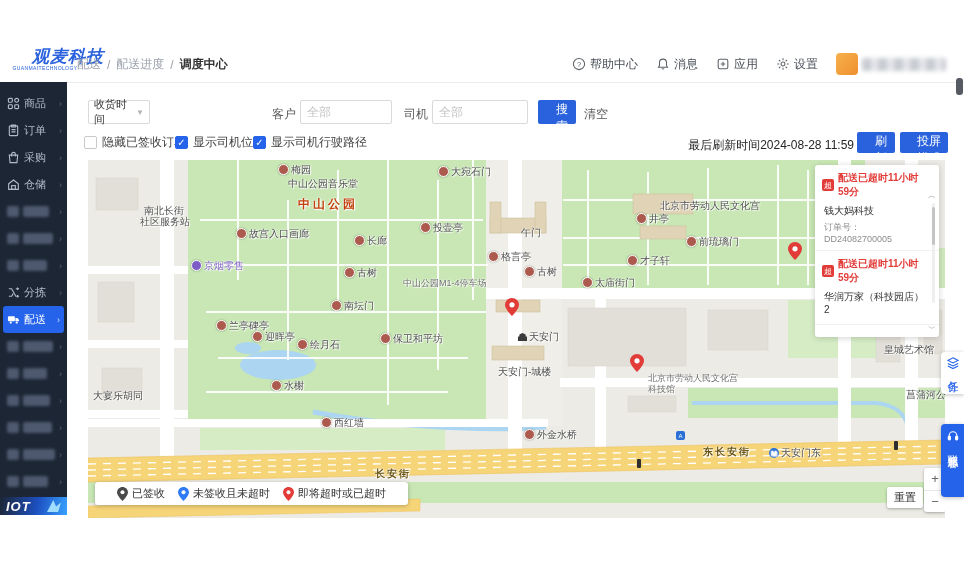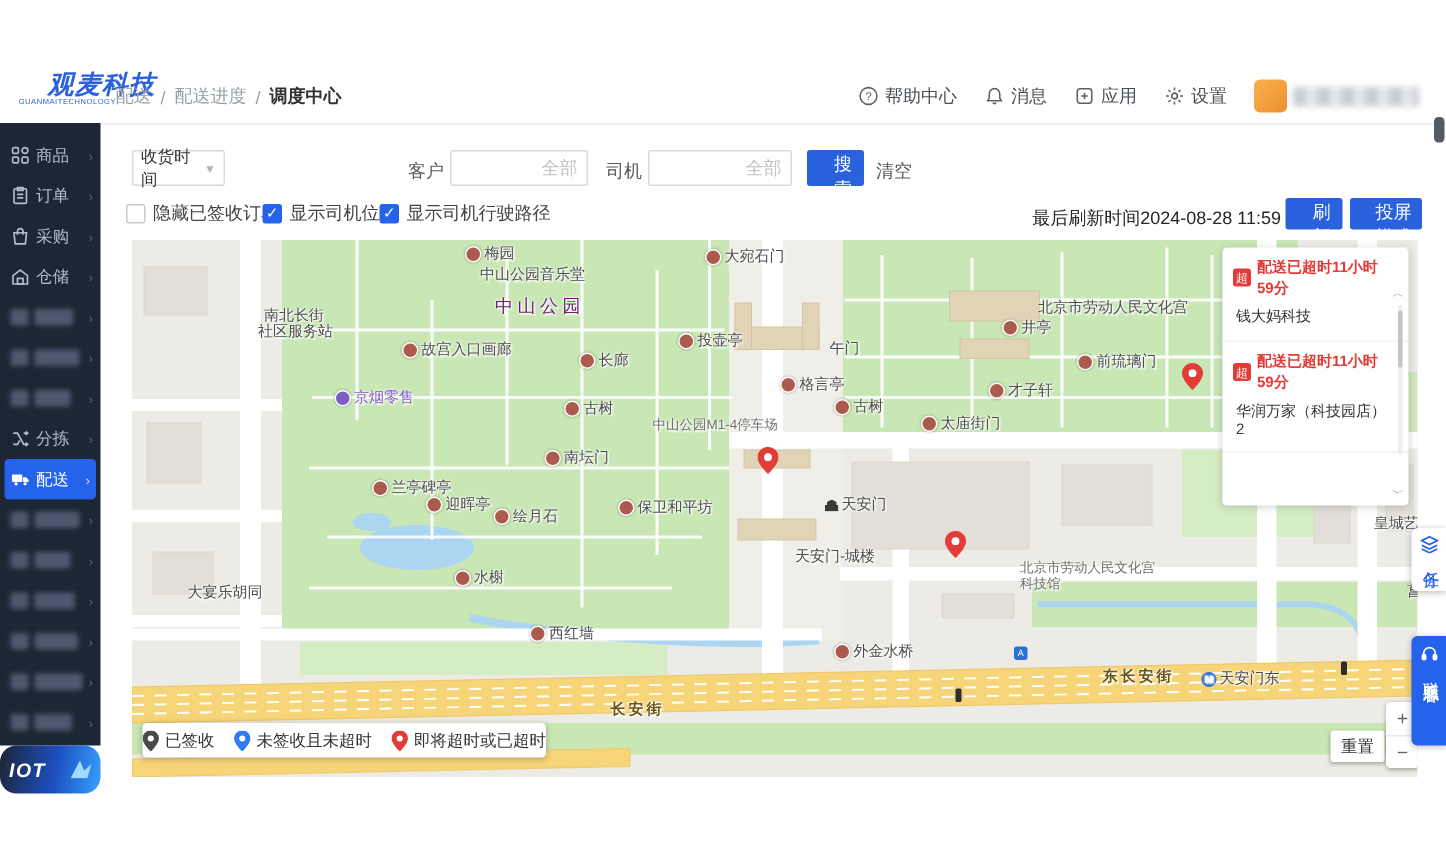--- a/index.html
+++ b/index.html
@@ -18,48 +18,48 @@
   .uname{width:84px;height:13px;border-radius:2px;background:repeating-linear-gradient(90deg,#c9ccd2 0 9px,#e4e6ea 9px 16px);filter:blur(2px);}
   .scroll-nub{position:absolute;right:1px;top:78px;width:7px;height:17px;background:#565b63;border-radius:3px;}
   
   .sb{position:absolute;left:0;top:82px;width:67px;height:415px;background:#1c2634;padding-top:8px;box-sizing:border-box;}
   .s-item{height:27px;display:flex;align-items:center;padding:0 5px 0 7px;color:#b3bcc9;font-size:11px;gap:4px;cursor:pointer;}
   .s-item .chev{margin-left:auto;color:#58647a;font-size:9px;}
   .s-item.active{background:#2563eb;border-radius:3px;margin:0 3px;color:#fff;padding:0 4px;}
   .s-item.active .chev{color:#cfe0ff;}
   .sic{width:13px;height:13px;flex:0 0 13px;}
   .bblob{height:11px;border-radius:2px;background:#57627a;opacity:.85;filter:blur(1.6px);display:inline-block;}
-  .iot{position:absolute;left:0;top:497px;width:67px;height:32px;background:linear-gradient(100deg,#1c2634 0%,#1d4fc0 55%,#38a2ff 100%);display:flex;align-items:center;padding:0 6px;box-sizing:border-box;border-radius:11px;}
+  .iot{position:absolute;left:0;top:497px;width:67px;height:18px;background:linear-gradient(100deg,#1c2634 0%,#1d4fc0 55%,#38a2ff 100%);display:flex;align-items:center;padding:0 6px;box-sizing:border-box;}
   .iot-txt{color:#fff;font-weight:bold;font-style:italic;font-size:13px;letter-spacing:1px;}
   .iot-logo{margin-left:auto;width:14px;height:12px;background:#9fdcff;clip-path:polygon(0 100%,45% 0,65% 55%,100% 20%,80% 100%);}
   
   .ctl{position:absolute;box-sizing:border-box;font-size:12px;}
   .sel{left:88px;top:100px;width:62px;height:24px;border:1px solid #d9d9d9;border-radius:2px;display:flex;align-items:center;padding:0 5px;color:#333;font-size:11px;justify-content:space-between;background:#fff;}
   .sel .vchev{color:#b3b3b3;font-size:8px;}
   .date{left:156px;top:100px;width:104px;height:24px;border:1px solid #d9d9d9;border-radius:2px;display:flex;align-items:center;padding:0 6px;color:#333;justify-content:space-between;background:#fff;}
   .cal{width:11px;height:11px;border:1.2px solid #b9b9b9;border-radius:1px;position:relative;}
   .cal::before{content:"";position:absolute;left:1px;right:1px;top:2px;height:1.2px;background:#b9b9b9;}
   .flabel{top:106px;color:#595959;}
-  .inp{height:24px;border:1px solid #d9d9d9;border-radius:2px;padding:0 6px;color:#333;background:#fff;font-size:12px;box-sizing:border-box;font-family:inherit;text-align:right;}
+  .inp{height:24px;border:1px solid #d9d9d9;border-radius:2px;padding:0 6px;color:#333;background:#fff;font-size:12px;box-sizing:border-box;font-family:inherit;}
   .inp::placeholder{color:#c3c3c3;}
   .btn-blue{background:#2a62dd;color:#fff;border:none;border-radius:2px;font-size:12px;cursor:pointer;font-family:inherit;padding-left:16px;}
   .search-btn{left:538px;top:100px;width:38px;height:24px;position:absolute;}
   .clear-lnk{left:584px;top:106px;color:#595959;cursor:pointer;}
   .cbrow{top:134px;display:flex;align-items:center;gap:5px;color:#434343;font-size:12px;}
   .cbox{width:13px;height:13px;border:1px solid #c9c9c9;border-radius:2px;background:#fff;box-sizing:border-box;}
   .cbox.on{background:#2563eb;border-color:#2563eb;color:#fff;font-size:10px;line-height:12px;text-align:center;}
   .refresh-info{position:absolute;right:110px;top:137px;font-size:12px;color:#262626;}
   .refresh-btn{position:absolute;right:69px;top:132px;width:38px;height:21px;}
   .cast-btn{position:absolute;right:16px;top:132px;width:48px;height:21px;}
   
   .map{position:absolute;left:88px;top:160px;width:857px;height:358px;overflow:hidden;background:#ecebe5;cursor:grab;}
-  .ml{position:absolute;font-size:10px;color:#4d4d4d;line-height:1;white-space:nowrap;display:flex;align-items:center;gap:2px;text-shadow:0 0 2px #fff,0 0 2px #fff,1px 1px 1px #fff;z-index:4;margin-left:32px;}
+  .ml{position:absolute;font-size:10px;color:#4d4d4d;line-height:1;white-space:nowrap;display:flex;align-items:center;gap:2px;text-shadow:0 0 2px #fff,0 0 2px #fff,1px 1px 1px #fff;z-index:4;}
   .pd{width:9px;height:9px;border-radius:50%;background:#ad5a4e;border:1.5px solid #fff;box-shadow:0 0 2px rgba(0,0,0,.35);display:inline-block;box-sizing:content-box;}
   .ml.shop .pd{background:#7d5cc6;}
-  .ml.area{font-size:12px;color:#701a75;letter-spacing:3px;font-weight:normal;}
+  .ml.area{font-size:12px;color:#c2410c;letter-spacing:3px;font-weight:bold;}
   .ml.gs{font-size:9px;color:#6e6e6e;}
   .ml.road{color:#6b5414;font-weight:bold;letter-spacing:2px;align-items:flex-end;}
   .gateic{width:9px;height:8px;background:#3a3a3a;clip-path:polygon(0 100%,0 45%,15% 45%,15% 20%,50% 0,85% 20%,85% 45%,100% 45%,100% 100%);display:inline-block;}
   .mi{width:10px;height:10px;border-radius:50%;background:#2a6fd6;color:#fff;font-size:7px;display:flex;align-items:center;justify-content:center;font-weight:bold;}
   .msq{position:absolute;width:9px;height:9px;border-radius:2px;background:#2a6fd6;color:#fff;font-size:6px;display:flex;align-items:center;justify-content:center;z-index:4;}
   .dpin{position:absolute;width:14px;height:18px;z-index:6;cursor:pointer;}
   .tlight{position:absolute;width:4px;height:9px;background:#2e2e2e;border-radius:1px;z-index:4;}
   
   .panel{position:absolute;left:727px;top:5px;width:124px;height:172px;background:#fff;border-radius:3px;box-shadow:0 1px 6px rgba(0,0,0,.18);overflow:hidden;z-index:10;}
   .p-hd{height:21px;background:#fbe9e7;display:flex;align-items:center;padding:0 7px;gap:5px;}
@@ -69,21 +69,21 @@
   .p-row{display:flex;align-items:center;gap:4px;}
   .p-tag{width:12px;height:12px;border-radius:2px;background:#e23c39;color:#fff;font-size:8px;display:flex;align-items:center;justify-content:center;flex:0 0 12px;}
   .p-status{font-size:10px;font-weight:bold;color:#e23c39;}
   .p-name{font-size:10px;color:#333;margin:5px 0 3px 2px;}
   .p-no{font-size:9px;color:#8c8c8c;margin-left:2px;}
   .p-up,.p-down{position:absolute;right:3px;color:#9a9a9a;font-size:8px;cursor:pointer;}
   .p-up{top:25px;}.p-down{bottom:3px;}
   .p-rail{position:absolute;right:4px;top:38px;width:3px;height:100px;background:#efefef;border-radius:2px;}
   .p-thumb{position:absolute;left:0;top:4px;width:3px;height:38px;background:#c4c4c4;border-radius:2px;}
   
-  .legend{position:absolute;left:7px;top:322px;height:23px;background:#fff;border-radius:3px;box-shadow:0 1px 4px rgba(0,0,0,.25);display:flex;align-items:center;gap:13px;padding:0 0;font-size:11px;color:#333;z-index:10;text-align:center;}
+  .legend{position:absolute;left:7px;top:322px;height:23px;background:#fff;border-radius:3px;box-shadow:0 1px 4px rgba(0,0,0,.25);display:flex;align-items:center;gap:13px;padding:0 22px;font-size:11px;color:#333;z-index:10;text-align:center;}
   .lg-item{display:flex;align-items:center;gap:4px;}
   .reset-btn{position:absolute;left:799px;top:327px;width:36px;height:21px;background:#fff;border:none;border-radius:2px;box-shadow:0 1px 3px rgba(0,0,0,.3);font-size:11px;color:#333;cursor:pointer;z-index:10;font-family:inherit;}
   .zoomctl{position:absolute;left:836px;top:308px;width:22px;height:44px;background:#fff;border-radius:3px;box-shadow:0 1px 3px rgba(0,0,0,.3);display:flex;flex-direction:column;z-index:10;}
   .zbtn{flex:1;display:flex;align-items:center;justify-content:center;font-size:13px;color:#666;cursor:pointer;}
   .zdiv{height:1px;background:#e8e8e8;}
   
   .tab-task{position:absolute;left:941px;top:352px;width:23px;height:42px;background:#fff;border-radius:4px 0 0 4px;box-shadow:0 1px 4px rgba(0,0,0,.25);display:flex;flex-direction:column;align-items:center;padding-top:5px;box-sizing:border-box;gap:3px;cursor:pointer;z-index:12;}
   .tab-task .vtxt{writing-mode:vertical-lr;text-orientation:upright;font-size:11px;color:#2563eb;letter-spacing:1px;}
   .tab-svc{position:absolute;left:941px;top:424px;width:23px;height:73px;background:#2563eb;border-radius:4px 0 0 4px;box-shadow:0 1px 4px rgba(0,0,0,.25);display:flex;flex-direction:column;align-items:center;padding-top:6px;box-sizing:border-box;gap:4px;cursor:pointer;z-index:12;}
   .tab-svc .vtxt{writing-mode:vertical-lr;text-orientation:upright;font-size:11px;color:#fff;letter-spacing:1px;}
@@ -519,20 +519,21 @@
     </div>
 
     
     <div class="panel">
       <div class="p-item">
         <div class="p-row">
             <span class="p-tag">超</span>
             <span class="p-status">配送已超时11小时59分</span>
           </div>
         <div class="p-name">钱大妈科技</div>
+        <div class="p-no">订单号：DD24082700005</div>
       </div>
       <div class="p-item">
         <div class="p-row">
             <span class="p-tag">超</span>
             <span class="p-status">配送已超时11小时59分</span>
           </div>
         <div class="p-name">华润万家（科技园店）2</div>
 
       </div>
 

